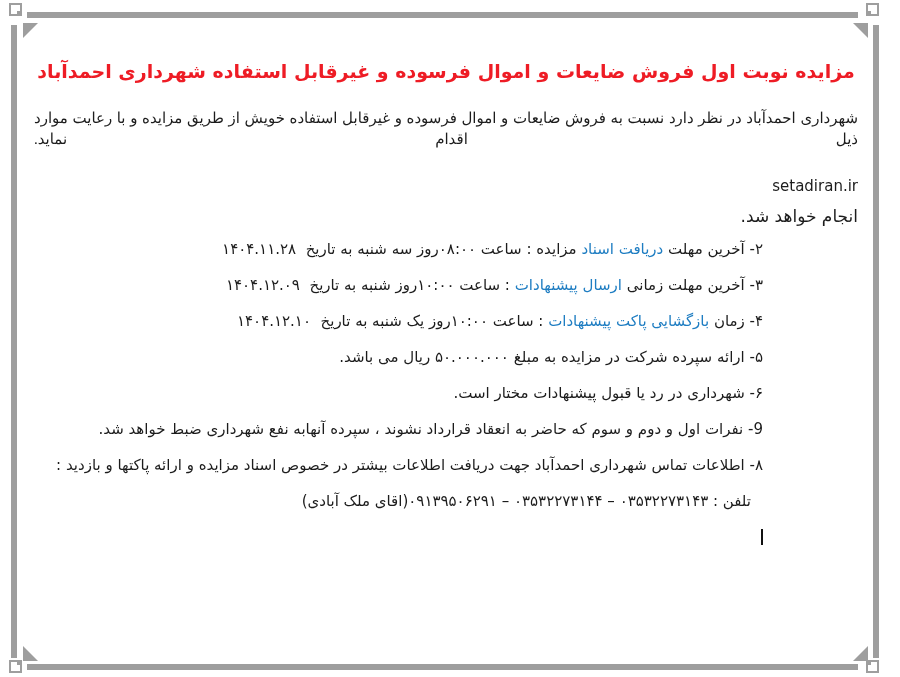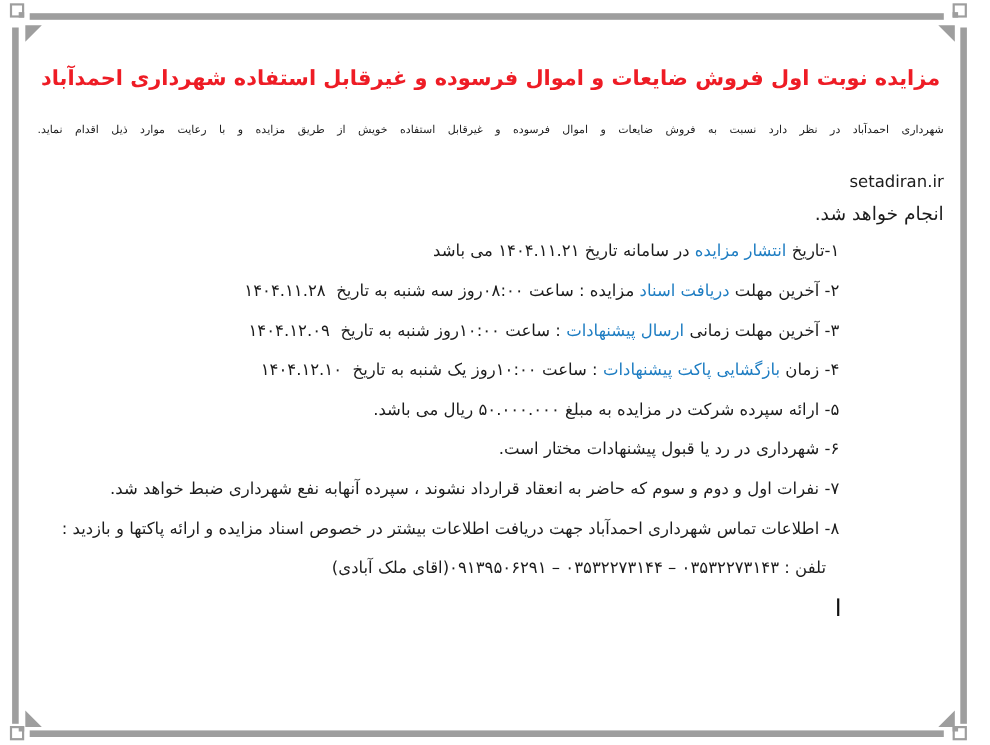--- a/index.html
+++ b/index.html
@@ -23,21 +23,21 @@
   .sq-br{left:866px;top:660px;}.sq-br::after{left:-2px;top:-2px;}
   .tri{position:absolute;width:0;height:0;}
   .tri-tl{left:23px;top:23px;border-top:15px solid #9e9e9e;border-right:15px solid transparent;}
   .tri-tr{left:853px;top:23px;border-top:15px solid #9e9e9e;border-left:15px solid transparent;}
   .tri-bl{left:23px;top:646px;border-bottom:15px solid #9e9e9e;border-right:15px solid transparent;}
   .tri-br{left:853px;top:646px;border-bottom:15px solid #9e9e9e;border-left:15px solid transparent;}
 
   
   .content{position:absolute;left:34px;right:42px;top:0;direction:rtl;}
   .doc-title{margin-top:58px;text-align:center;font-size:19px;line-height:26px;font-weight:bold;color:#ee1c25;}
-  .intro{margin-top:24px;font-size:10px;line-height:21px;text-align:justify;text-align-last:justify;}
+  .intro{margin-top:24px;font-size:15px;line-height:21px;text-align:justify;text-align-last:justify;font-family:Liberation Serif, serif;}
   .process-line{margin-top:26px;font-size:15px;line-height:21px;display:flex;justify-content:space-between;align-items:baseline;}
   .process-tail{margin-top:9px;font-size:17px;line-height:21px;text-align:right;}
   .lines{margin-top:11px;}
   .line{font-size:15px;line-height:22px;margin-bottom:14px;text-align:right;}
   .accent{color:#1e7dc2;}
   .caret{display:inline-block;width:2px;height:16px;background:#111;vertical-align:-3px;margin-left:1px;}
   .latin{direction:ltr;unicode-bidi:embed;}
 </style>
 </head>
 <body>
@@ -56,24 +56,23 @@
 <div class="tri tri-br"></div>
 
 <div class="content">
   <div class="doc-title">مزایده نوبت اول فروش ضایعات و اموال فرسوده و غیرقابل استفاده شهرداری احمدآباد</div>
   <div class="intro">شهرداری احمدآباد در نظر دارد نسبت به فروش ضایعات و اموال فرسوده و غیرقابل استفاده خویش از طریق مزایده و با رعایت موارد ذیل اقدام نماید.</div>
   <div class="process-line">
     <span class="latin">setadiran.ir</span>
   </div>
   <div class="process-tail">انجام خواهد شد.</div>
   <div class="lines">
-      <div class="line" style="padding-left: 0px; padding-right: 95px;"><span>۱-تاریخ </span><span class="accent">انتشار مزایده</span><span> در سامانه تاریخ ۱۴۰۴.۱۱.۲۱ می باشد</span></div>
       <div class="line" style="padding-left: 0px; padding-right: 95px;"><span>۲- آخرین مهلت </span><span class="accent">دریافت اسناد</span><span> مزایده : ساعت ۰۸:۰۰روز سه شنبه به تاریخ&nbsp; ۱۴۰۴.۱۱.۲۸</span></div>
       <div class="line" style="padding-left: 0px; padding-right: 95px;"><span>۳- آخرین مهلت زمانی </span><span class="accent">ارسال پیشنهادات</span><span> : ساعت ۱۰:۰۰روز شنبه به تاریخ&nbsp; ۱۴۰۴.۱۲.۰۹</span></div>
       <div class="line" style="padding-left: 0px; padding-right: 95px;"><span>۴- زمان </span><span class="accent">بازگشایی پاکت پیشنهادات</span><span> : ساعت ۱۰:۰۰روز یک شنبه به تاریخ&nbsp; ۱۴۰۴.۱۲.۱۰</span></div>
       <div class="line" style="padding-left: 0px; padding-right: 95px;"><span>۵- ارائه سپرده شرکت در مزایده به مبلغ ۵۰.۰۰۰.۰۰۰ ریال می باشد.</span></div>
       <div class="line" style="padding-left: 0px; padding-right: 95px;"><span>۶- شهرداری در رد یا قبول پیشنهادات مختار است.</span></div>
-      <div class="line" style="padding-left: 0px; padding-right: 95px;"><span>۷- نفرات اول و دوم و سوم که حاضر به انعقاد قرارداد نشوند ، سپرده آنهابه نفع شهرداری ضبط خواهد شد.</span></div>
+      <div class="line" style="padding-left: 0px; padding-right: 95px;"><span>9- نفرات اول و دوم و سوم که حاضر به انعقاد قرارداد نشوند ، سپرده آنهابه نفع شهرداری ضبط خواهد شد.</span></div>
       <div class="line" style="padding-left: 0px; padding-right: 95px;"><span>۸- اطلاعات تماس شهرداری احمدآباد جهت دریافت اطلاعات بیشتر در خصوص اسناد مزایده و ارائه پاکتها و بازدید :</span></div>
       <div class="line" style="padding-left: 0px; padding-right: 107px;"><span>تلفن : ۰۳۵۳۲۲۷۳۱۴۳ – ۰۳۵۳۲۲۷۳۱۴۴ – ۰۹۱۳۹۵۰۶۲۹۱(اقای ملک آبادی)</span></div>
       <div class="line" style="padding-left: 0px; padding-right: 95px;"><span class="caret"></span></div>
     </div>
 </div>
 
 </body></html>

